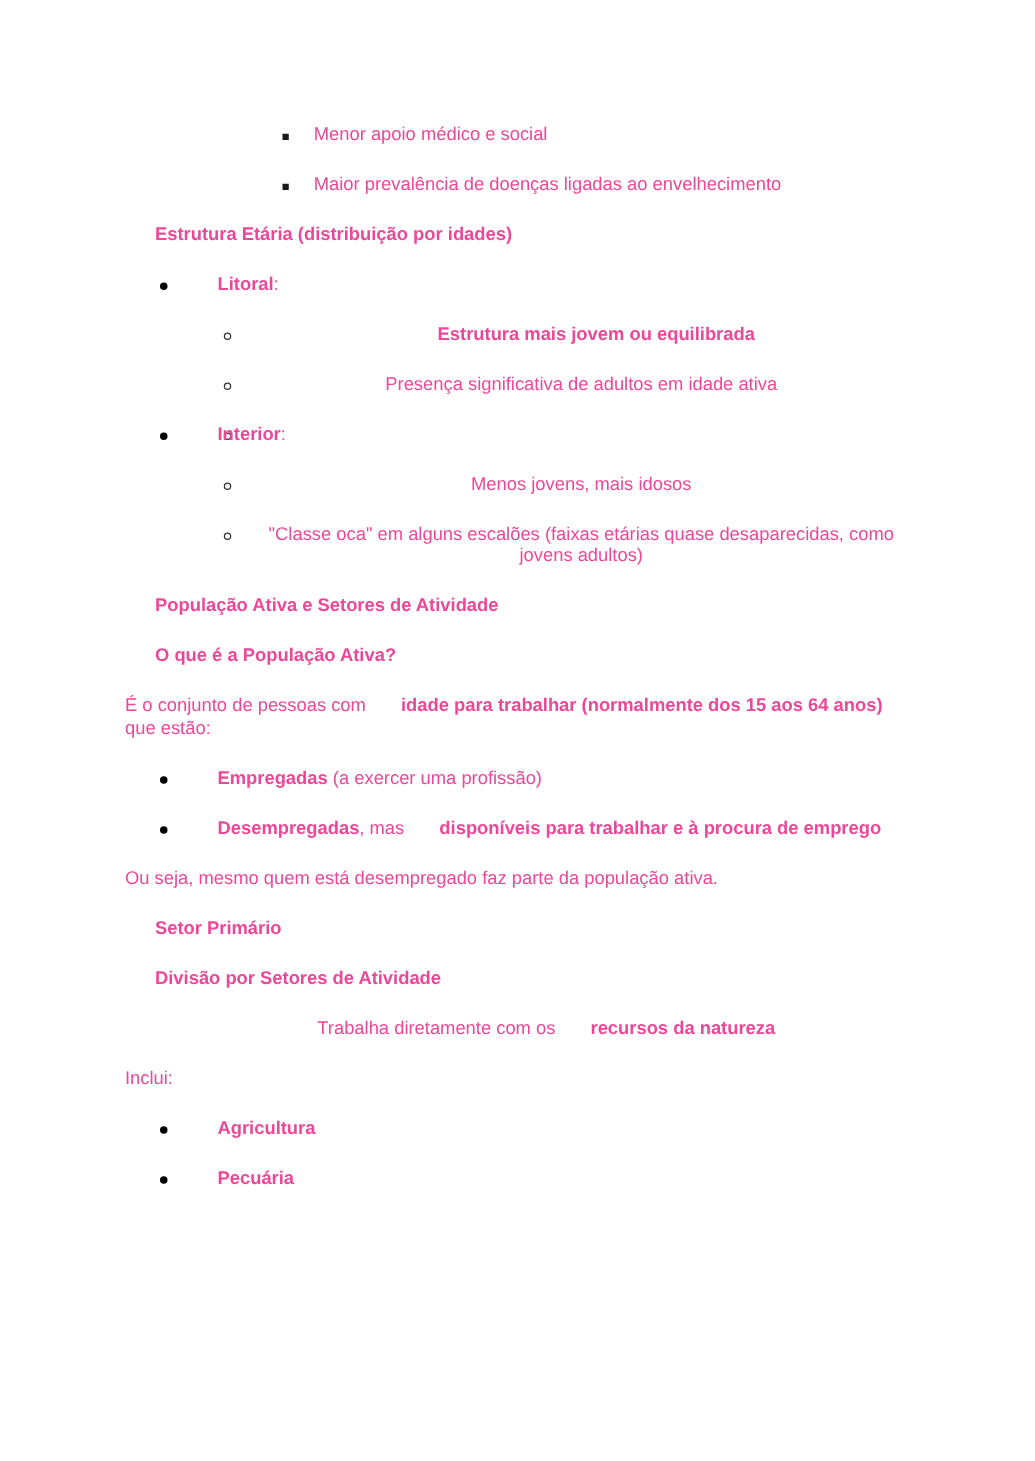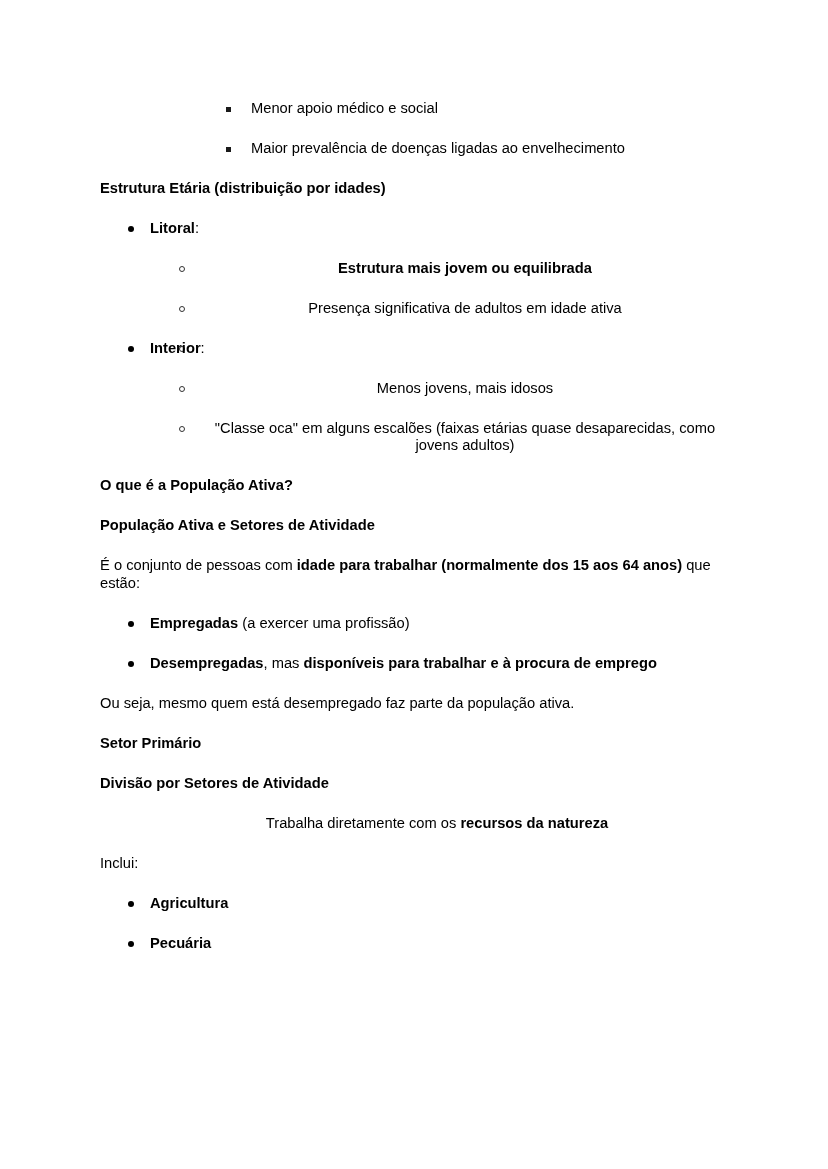--- a/index.html
+++ b/index.html
@@ -1,33 +1,33 @@
 <!DOCTYPE html>
 <html><head>
 <meta charset="utf-8">
 <style>
   * { margin: 0; padding: 0; box-sizing: border-box; }
   html, body { background: #ffffff; }
   .page {
     width: 828px;
     height: 1169px;
     background: #ffffff;
-    color: #000000;
+    color: #ec4899;
     font-family: "Liberation Sans", sans-serif;
     font-size: 14.7px;
     line-height: 1.22;
     overflow: hidden;
     position: relative;
   }
   .content {
     padding: 100px 98px 0 100px;
   }
   .block { position: relative; margin-bottom: 22px; }
   .heading { font-weight: bold; }
-  .b { font-weight: bold; }
+  .b { font-weight: bold; margin-left: 24px; }
   .para { }
   .ind { padding-left: 44px; text-align: center; }
   .bullet.l1 { padding-left: 50px; }
   .bullet.l2 { padding-left: 100px; text-align: center; }
   .bullet.l3 { padding-left: 151px; }
   .marker { position: absolute; top: 6px; display: inline-block; }
   .l1 .marker { left: 28px; }
   .l2 .marker { left: 79px; }
   .l3 .marker { left: 126px; }
   .m-disc   { width: 6px; height: 6px; background: #000; border-radius: 50%; }
@@ -42,22 +42,22 @@
       <div class="block bullet l3"><span class="marker m-square"></span><span>Menor apoio médico e social</span></div>
       <div class="block bullet l3"><span class="marker m-square"></span><span>Maior prevalência de doenças ligadas ao envelhecimento</span></div>
       <div class="block heading"><span class="b">Estrutura Etária (distribuição por idades)</span></div>
       <div class="block bullet l1"><span class="marker m-disc"></span><span class="b">Litoral</span><span>:</span></div>
       <div class="block bullet l2"><span class="marker m-circle"></span><span class="b">Estrutura mais jovem ou equilibrada</span></div>
       <div class="block bullet l2"><span class="marker m-circle"></span><span>Presença significativa de adultos em idade ativa</span></div>
       <div class="block bullet l2"><span class="marker m-circle"></span></div>
       <div class="block bullet l1"><span class="marker m-disc"></span><span class="b">Interior</span><span>:</span></div>
       <div class="block bullet l2"><span class="marker m-circle"></span><span>Menos jovens, mais idosos</span></div>
       <div class="block bullet l2"><span class="marker m-circle"></span><span>"Classe oca" em alguns escalões (faixas etárias quase desaparecidas, como jovens adultos)</span></div>
+      <div class="block heading"><span class="b">População Ativa e Setores de Atividade</span></div>
       <div class="block heading"><span class="b">O que é a População Ativa?</span></div>
-      <div class="block heading"><span class="b">População Ativa e Setores de Atividade</span></div>
       <div class="block para"><span>É o conjunto de pessoas com </span><span class="b">idade para trabalhar (normalmente dos 15 aos 64 anos)</span><span> que estão:</span></div>
       <div class="block bullet l1"><span class="marker m-disc"></span><span class="b">Empregadas</span><span> (a exercer uma profissão)</span></div>
       <div class="block bullet l1"><span class="marker m-disc"></span><span class="b">Desempregadas</span><span>, mas </span><span class="b">disponíveis para trabalhar e à procura de emprego</span></div>
       <div class="block para"><span>Ou seja, mesmo quem está desempregado faz parte da população ativa.</span></div>
       <div class="block heading"><span class="b">Setor Primário</span></div>
       <div class="block heading"><span class="b">Divisão por Setores de Atividade</span></div>
       <div class="block para ind"><span>Trabalha diretamente com os </span><span class="b">recursos da natureza</span></div>
       <div class="block para"><span>Inclui:</span></div>
       <div class="block bullet l1"><span class="marker m-disc"></span><span class="b">Agricultura</span></div>
       <div class="block bullet l1"><span class="marker m-disc"></span><span class="b">Pecuária</span></div>

